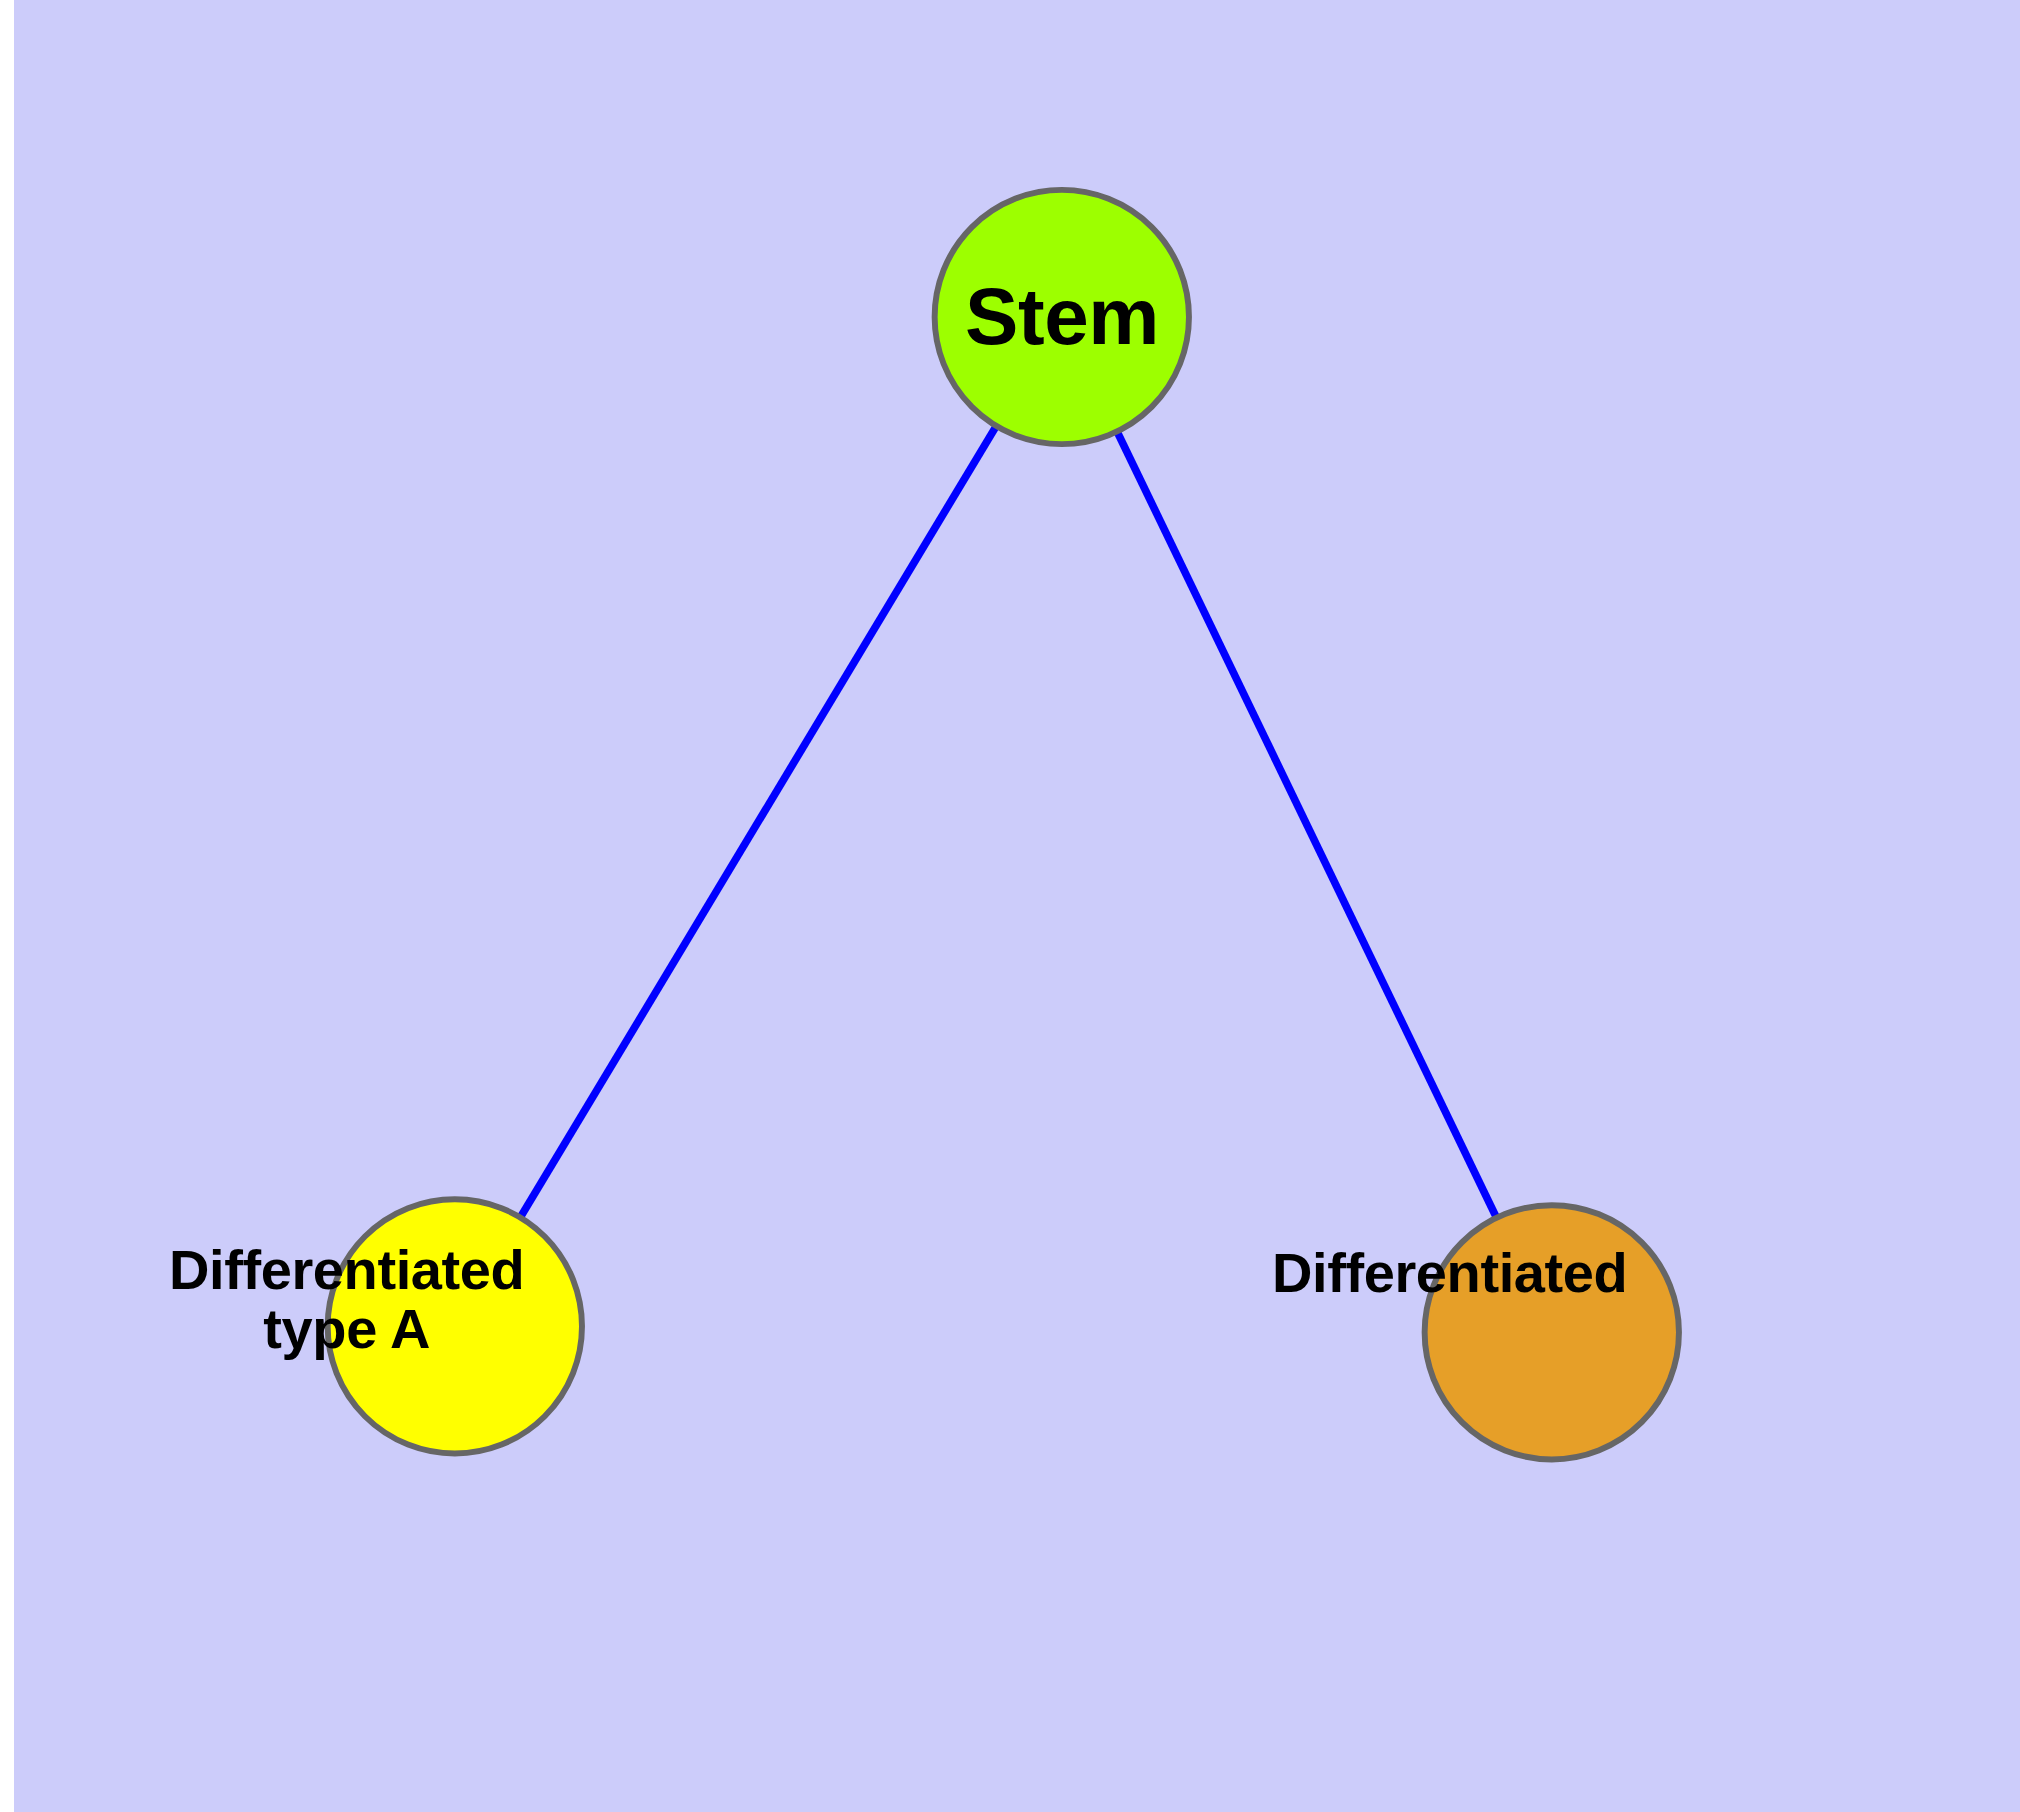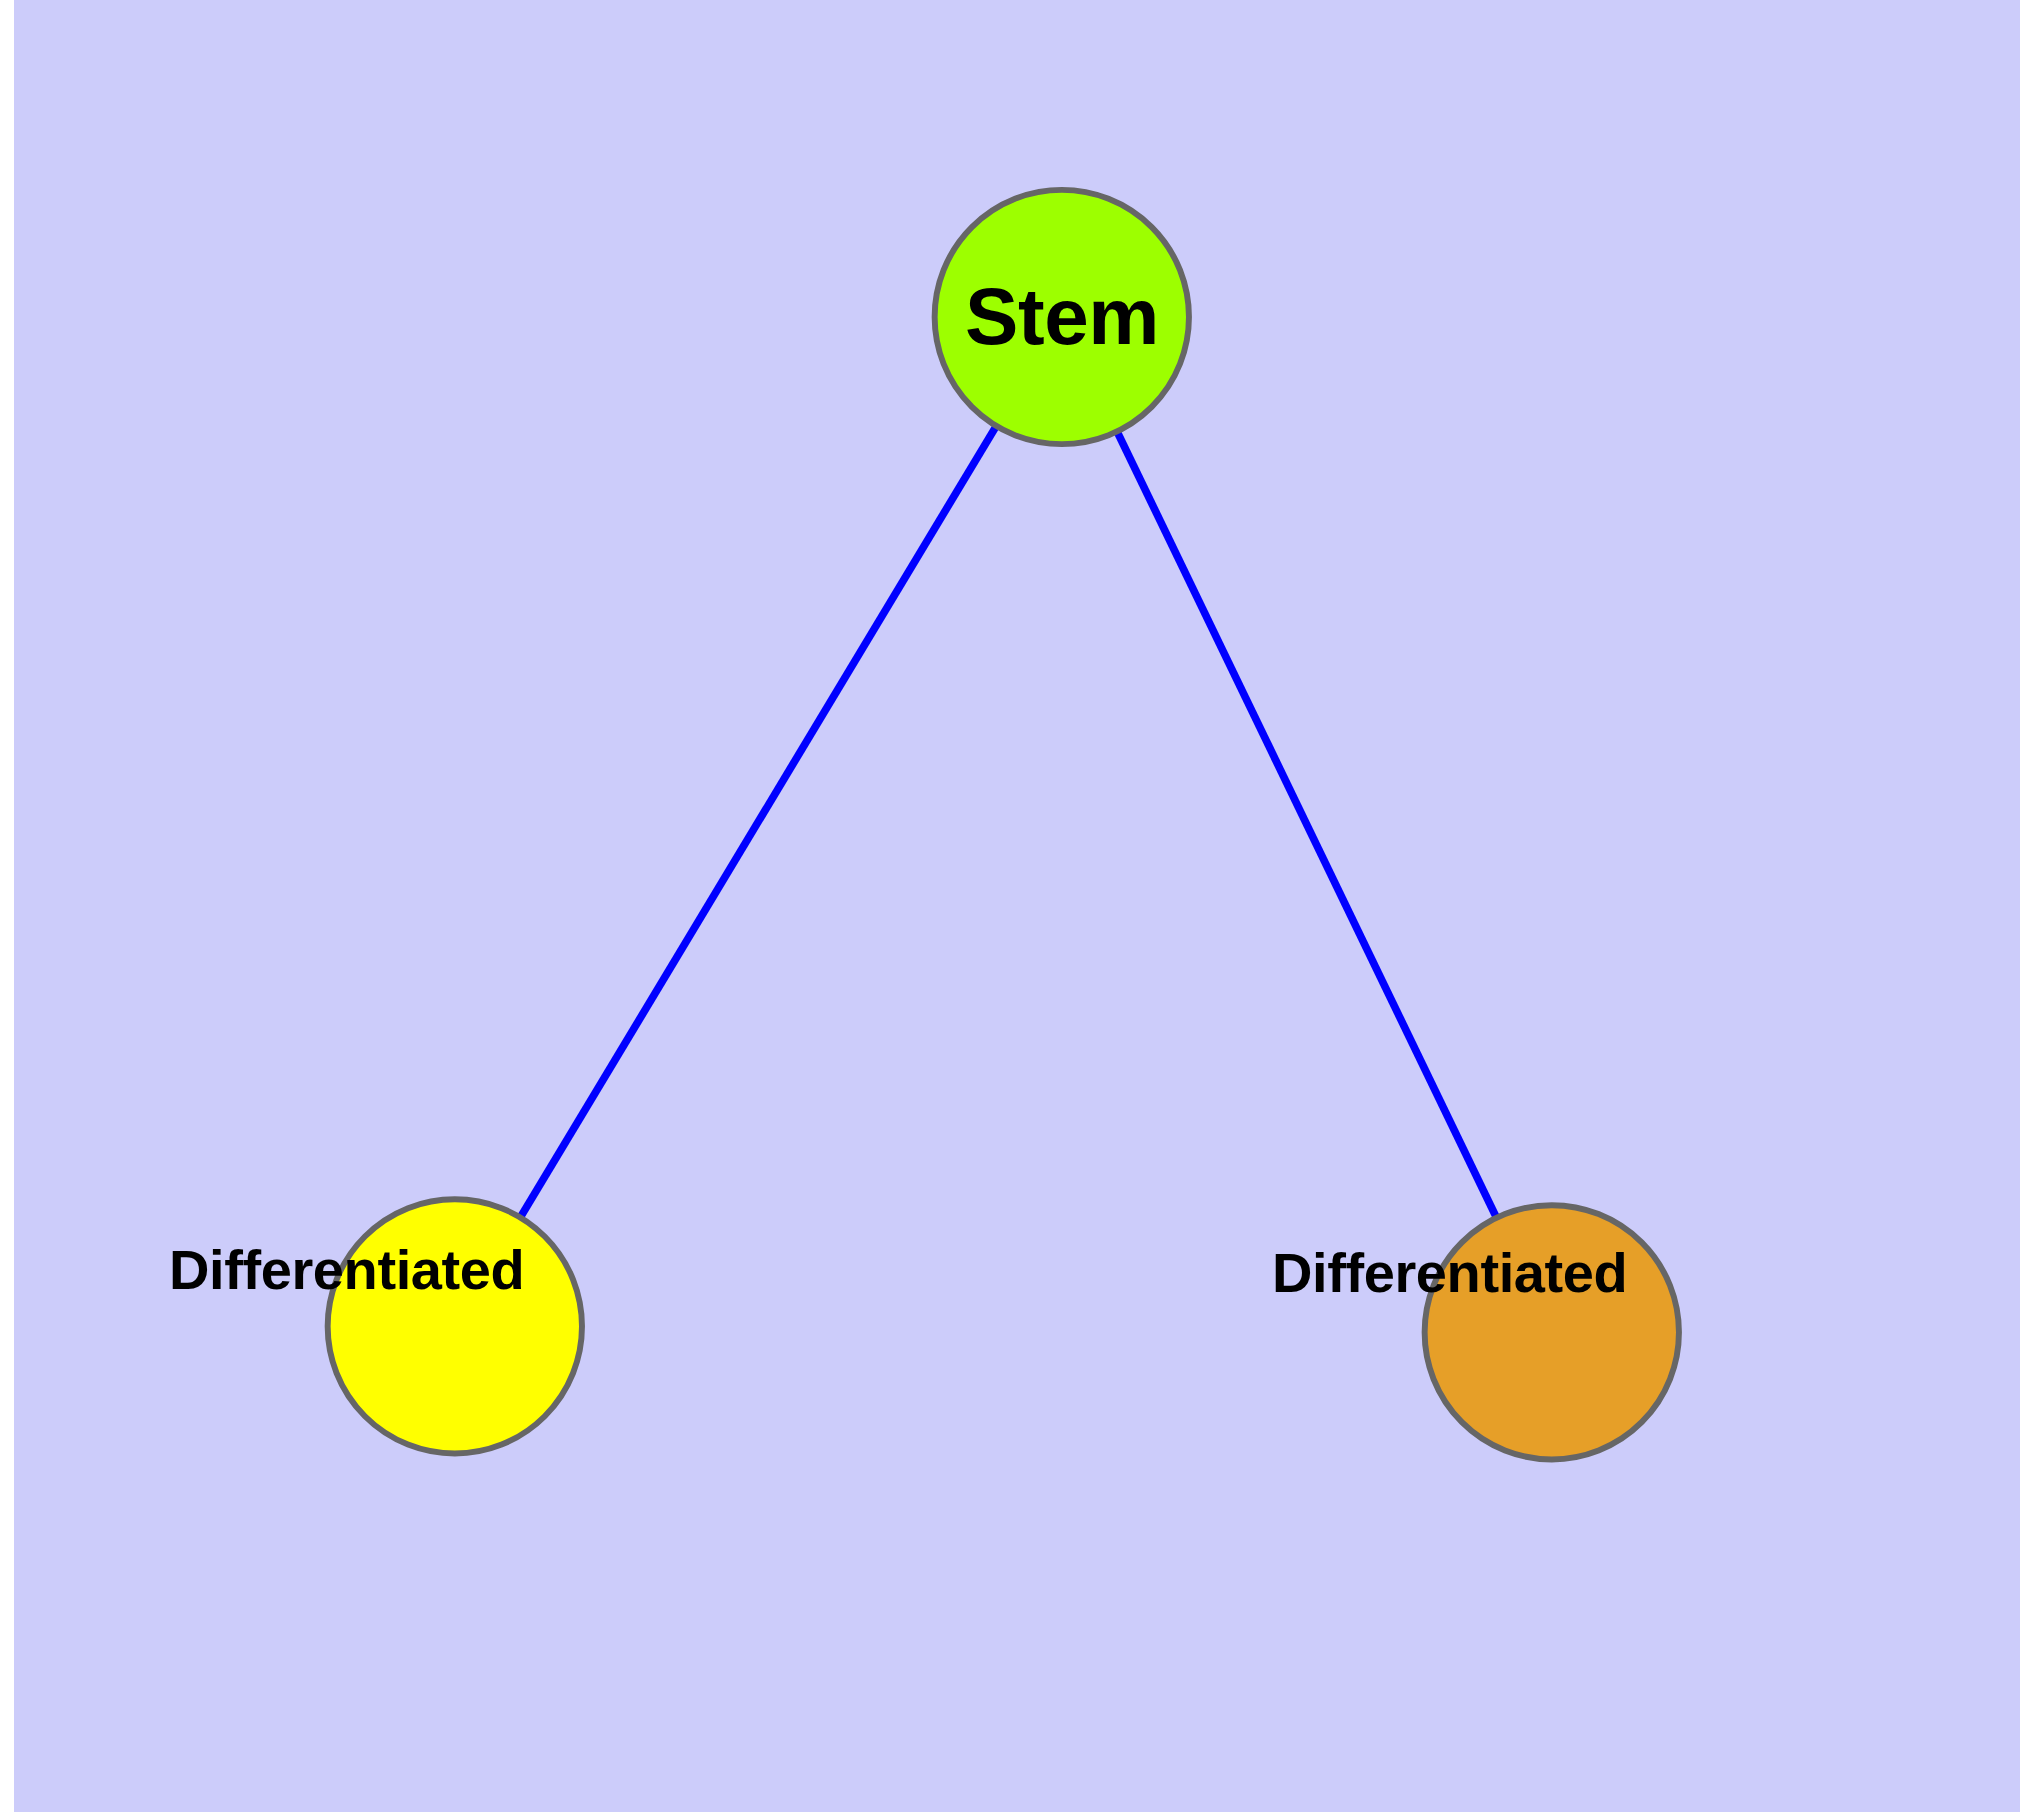--- a/index.html
+++ b/index.html
@@ -59,18 +59,18 @@
       </g>
     <g id="nodes-group">
         <circle cx="1236" cy="374" r="150" fill="#9dff00" stroke="#666666" stroke-width="7"></circle>
         <circle cx="520" cy="1565" r="150" fill="#ffff00" stroke="#666666" stroke-width="7"></circle>
         <circle cx="1814" cy="1572" r="150" fill="#e69f28" stroke="#666666" stroke-width="7"></circle>
       </g>
   </svg>
 
   <div id="labels-layer">
       <div class="node-label label-stem" style="left: 951px; top: 275px;"><div>Stem</div></div>
-      <div class="node-label label-leaf" style="left: 155px; top: 1240px;"><div>Differentiated</div></div>
+      <div class="node-label label-leaf" style="left: 155px; top: 1240px;"><div>Differentiated</div><div>type A</div></div>
       <div class="node-label label-leaf" style="left: 1258px; top: 1243px;"><div>Differentiated</div></div>
     </div>
 
 </div>
 
 
 </body></html>

